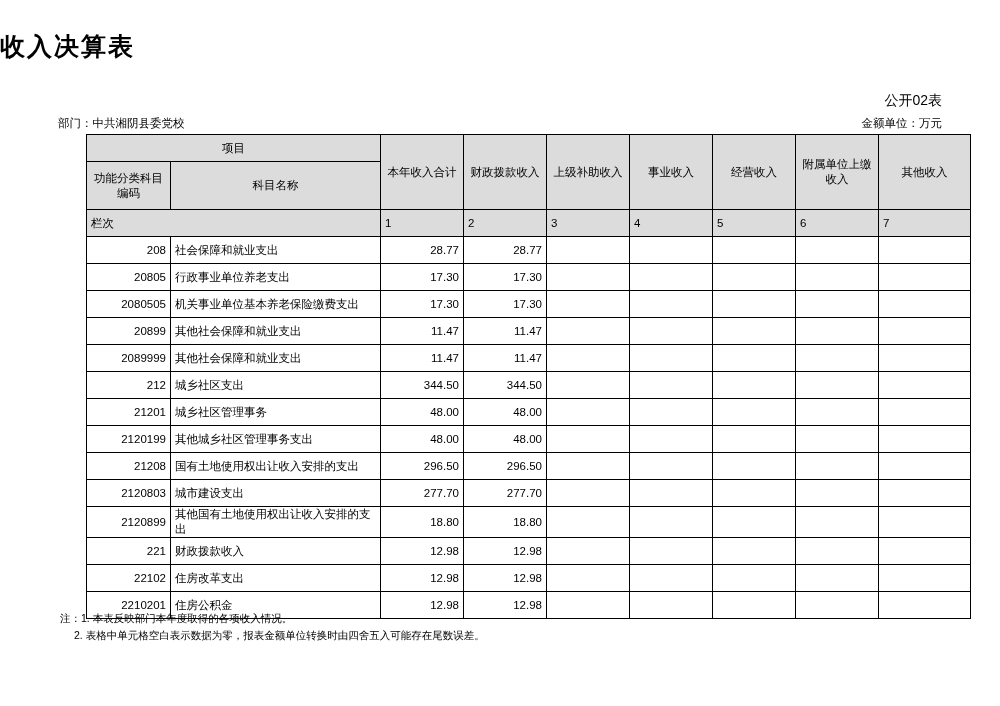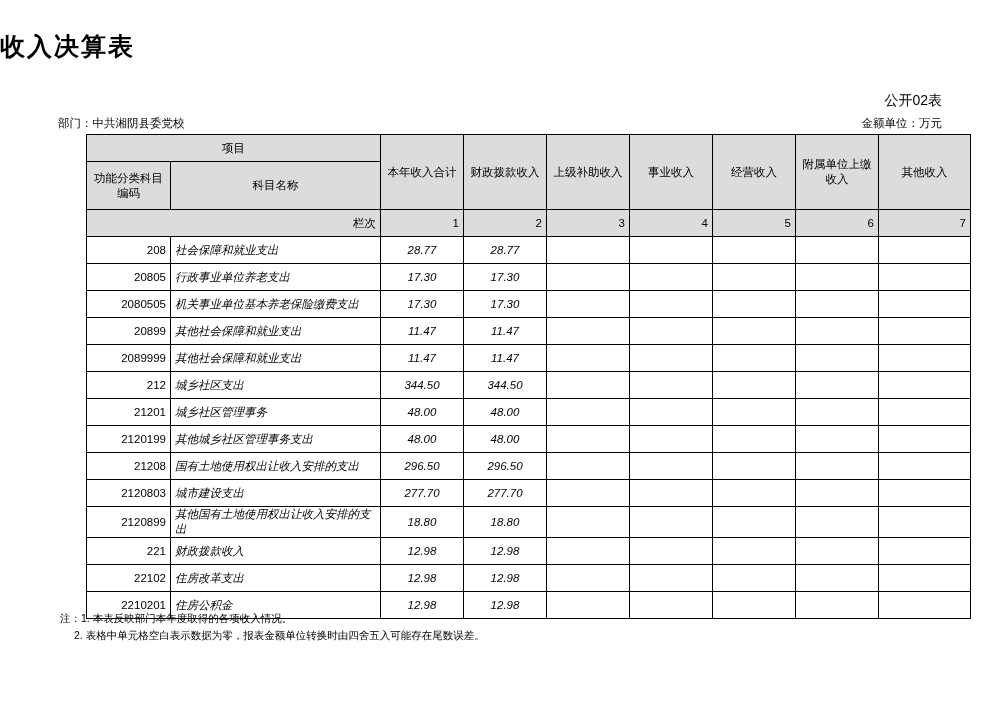--- a/index.html
+++ b/index.html
@@ -70,35 +70,33 @@
     text-align: center;
     vertical-align: middle;
   }
   .hdr-item {
     background: #dcdcdc;
     text-align: center;
     height: 20px;
   }
   .rowno td {
     background: #dcdcdc;
-    text-align: right;
+    text-align: left;
     height: 20px;
   }
   .c-code {
     text-align: right;
   }
   .c-name {
     text-align: left;
     padding-left: 6px;
-    font-style: italic;
   }
   .c-num {
-    text-align: center;
+    text-align: right;
     padding-right: 6px;
-    font-style: italic;
   }
   .blank {
     text-align: right;
   }
   .notes {
     position: absolute;
     left: 60px;
     top: 580px;
     font-size: 10.5px;
     line-height: 17px;

